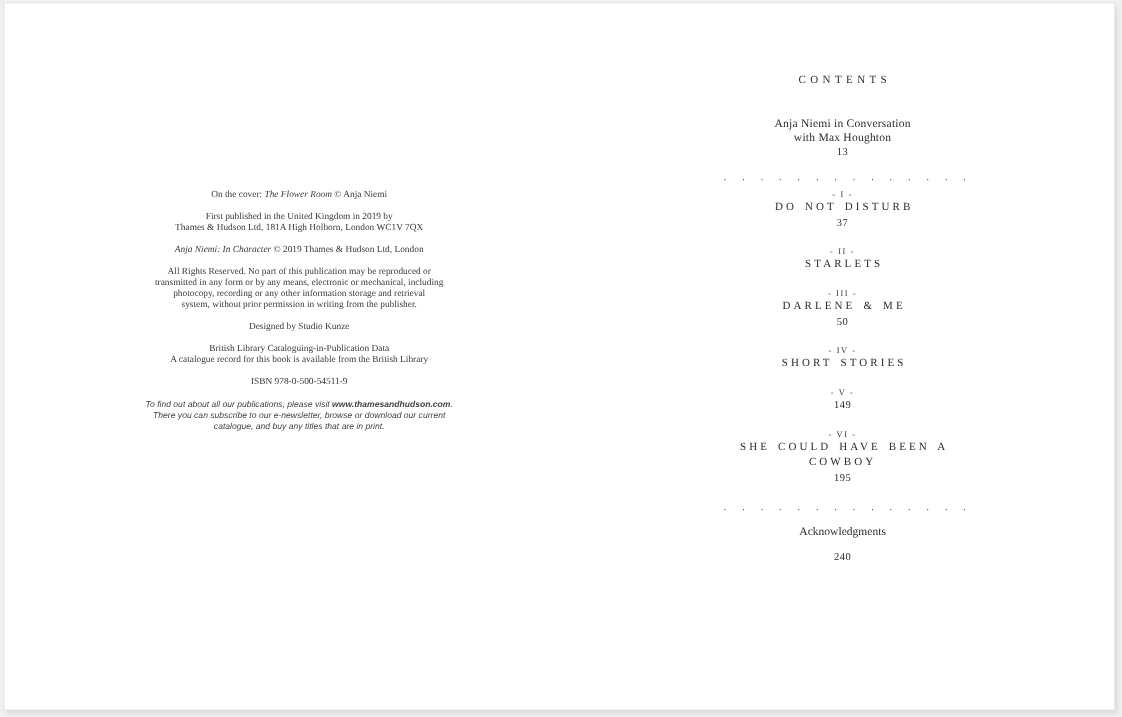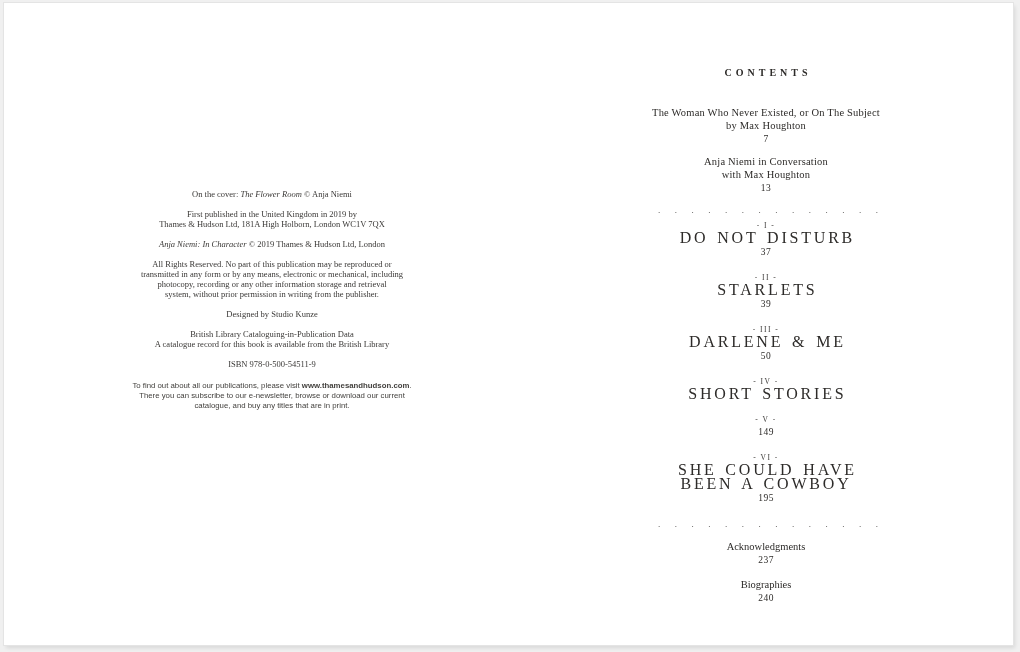--- a/index.html
+++ b/index.html
@@ -17,55 +17,55 @@
     top: 3px;
     width: 1009px;
     height: 642px;
     background: #ffffff;
     box-shadow: 0 0 0 1px #e4e4e4, 2px 3px 4px rgba(0,0,0,0.10);
   }
   
   .colophon {
     position: absolute;
     left: 118px;
-    top: 186px;
+    top: 168px;
     width: 300px;
     text-align: center;
     color: #3a3836;
     font-size: 8.5px;
     line-height: 10px;
   }
   .colophon p {
     margin: 0 0 10px 0;
     white-space: pre-line;
   }
   .colophon .it { font-style: italic; }
   .promo {
     font-family: "Liberation Sans", sans-serif;
     font-size: 7.8px;
     line-height: 10px;
     color: #44423f;
     margin-top: 12px;
   }
   .promo b { font-weight: bold; }
-  .promo div { white-space: pre-line; }
+  .promo div { white-space: pre-line; font-style: italic; }
   
   .contents {
     position: absolute;
     left: 647px;
     top: 64px;
     width: 230px;
     text-align: center;
     color: #2d2b29;
   }
   .contents-heading {
     font-size: 10px;
     letter-spacing: 4px;
     text-indent: 4px;
-    font-weight: 700;
+    font-weight: 400;
     margin: 0 0 28px 0;
   }
   .entry { margin-bottom: 9px; }
   .entry-title {
     font-size: 10.5px;
     line-height: 13px;
     letter-spacing: 0.2px;
     white-space: pre-line;
   }
   .page-num {
@@ -85,21 +85,21 @@
     color: #33312f;
   }
   .chapter { margin-bottom: 13px; }
   .chapter-numeral {
     font-size: 7.5px;
     line-height: 11px;
     letter-spacing: 1.5px;
     color: #3a3836;
   }
   .chapter-title {
-    font-size: 16px;
+    font-size: 10px;
     line-height: 14px;
     letter-spacing: 2.8px;
     text-indent: 2.8px;
     word-spacing: 2px;
     font-weight: 500;
   }
   .back-matter { margin-top: 10px; }
   .back-entry { margin-bottom: 11px; }
   .back-title {
     font-size: 10.5px;
@@ -142,44 +142,38 @@
       </div>
 
     </div>
   </div>
 
   <div class="right-page">
     <div class="contents">
 
       <div class="contents-heading">CONTENTS</div>
 
-      <div class="entry">
-        <div class="entry-title">The Woman Who Never Existed, or On The Subject
-by Max Houghton</div>
-        <div class="page-num">7</div>
-      </div>
 
       <div class="entry">
         <div class="entry-title">Anja Niemi in Conversation
 with Max Houghton</div>
         <div class="page-num">13</div>
       </div>
 
       <div class="divider">..............</div>
 
       <div class="chapter">
         <div class="chapter-numeral">- I -</div>
         <div class="chapter-title">DO NOT DISTURB</div>
         <div class="page-num">37</div>
       </div>
 
       <div class="chapter">
         <div class="chapter-numeral">- II -</div>
         <div class="chapter-title">STARLETS</div>
-        <div class="page-num">39</div>
       </div>
 
       <div class="chapter">
         <div class="chapter-numeral">- III -</div>
         <div class="chapter-title">DARLENE &amp; ME</div>
         <div class="page-num">50</div>
       </div>
 
       <div class="chapter">
         <div class="chapter-numeral">- IV -</div>
@@ -195,24 +189,22 @@
         <div class="chapter-numeral">- VI -</div>
         <div class="chapter-title">SHE COULD HAVE BEEN A COWBOY</div>
         <div class="page-num">195</div>
       </div>
 
       <div class="divider">..............</div>
 
       <div class="back-matter">
         <div class="back-entry">
           <div class="back-title">Acknowledgments</div>
-          <div class="page-num">237</div>
         </div>
         <div class="back-entry">
-          <div class="back-title">Biographies</div>
           <div class="page-num">240</div>
         </div>
       </div>
 
     </div>
   </div>
 
 </div>
 
 </body></html>

